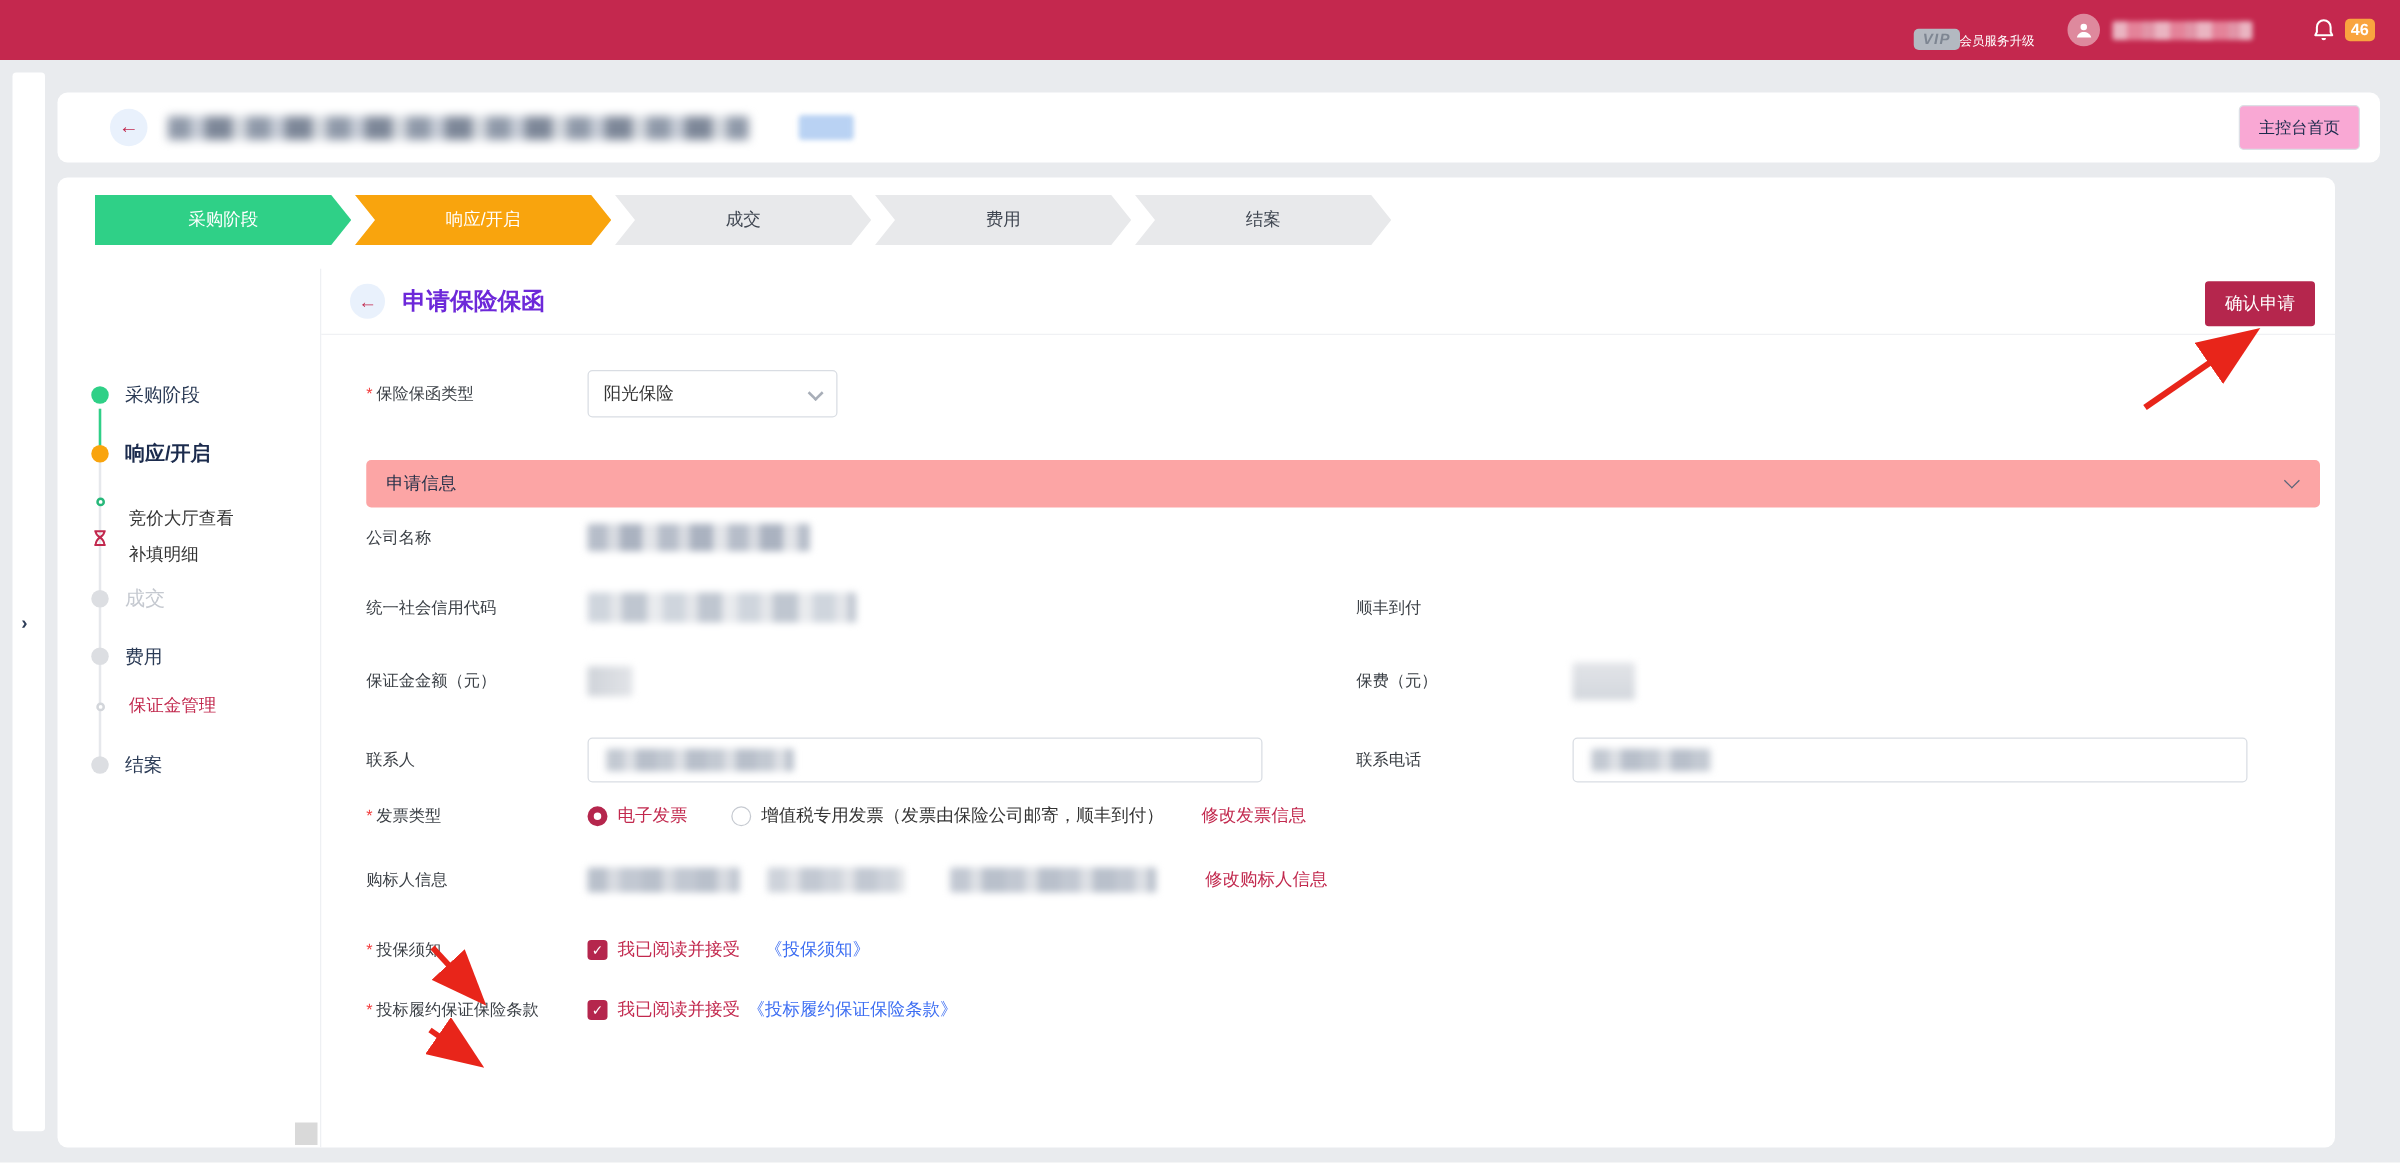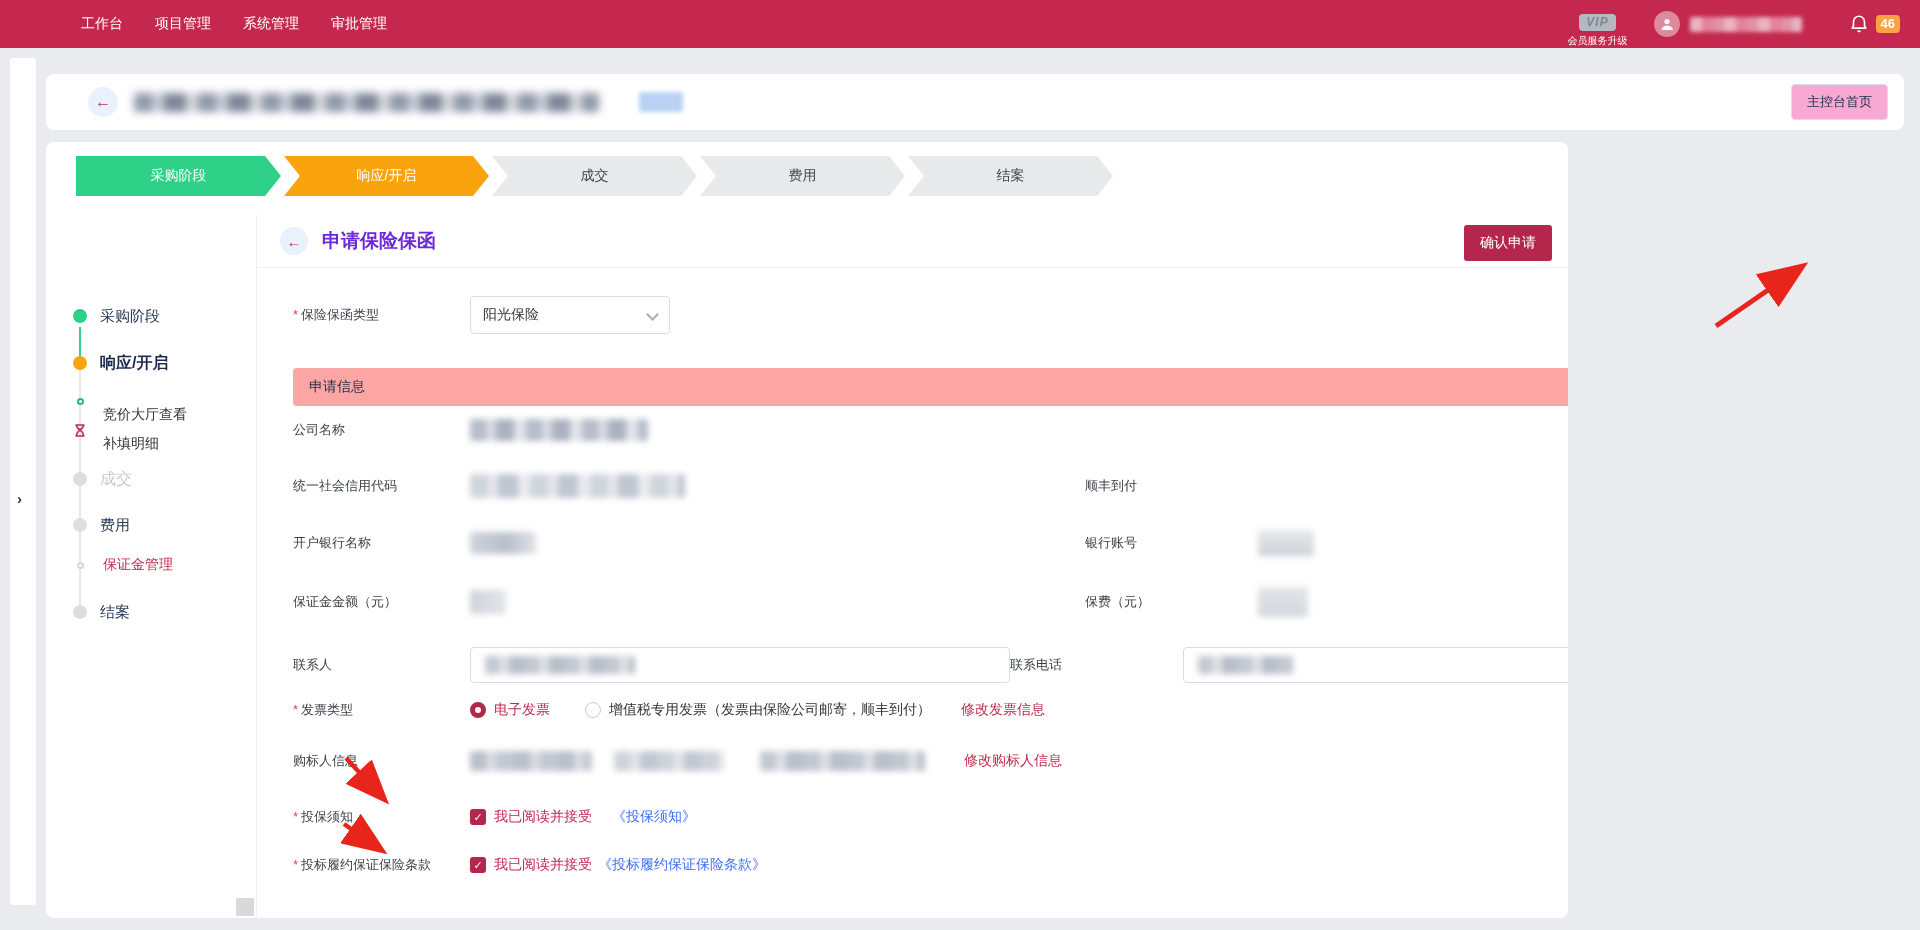--- a/index.html
+++ b/index.html
@@ -9,21 +9,21 @@
     background:#e9ebee;
     font-family:"Liberation Sans","DejaVu Sans",sans-serif;
     color:#333;
   }
 
   
   .navbar { position:absolute; top:0; left:0; width:1920px; height:48px; background:#c4284e; z-index:10; }
   .nav-menu { position:absolute; left:75px; top:0; height:48px; display:flex; gap:20px; align-items:center; }
   .nav-item { color:#fff; font-size:14px; padding:0 6px; cursor:pointer; white-space:nowrap; }
   .nav-right { position:absolute; right:20px; top:0; height:48px; display:flex; align-items:center; }
-  .vip-wrap { display:flex; flex-direction:column; align-items:center; margin-top:14px; margin-right:26px; }
+  .vip-wrap { display:flex; flex-direction:row; align-items:center; margin-top:14px; margin-right:26px; }
   .vip-badge { background:#b3b9c1; color:#7e8692; font-weight:bold; font-style:italic; font-size:12px; line-height:17px; padding:0 7px; border-radius:4px; letter-spacing:1px; }
   .vip-caption { font-size:10px; color:#fff; margin-top:3px; white-space:nowrap; }
   .avatar { width:26px; height:26px; border-radius:50%; background:rgba(255,255,255,.45); display:flex; align-items:center; justify-content:center; margin-right:10px; }
   .name-blur { width:112px; height:15px; border-radius:2px; margin-right:46px;
     background:repeating-linear-gradient(90deg, rgba(255,255,255,.65) 0 12px, rgba(255,205,215,.55) 12px 24px, rgba(255,255,255,.5) 24px 34px);
     filter:blur(2px); }
   .bell-wrap { display:flex; align-items:center; gap:6px; }
   .notif-badge { background:#f9a43f; color:#fff; font-size:13px; font-weight:bold; border-radius:4px; padding:2px 5px; line-height:14px; }
 
   
@@ -34,21 +34,21 @@
   .header-card { position:absolute; left:46px; top:74px; width:1858px; height:56px; background:#fff; border-radius:8px; display:flex; align-items:center; padding:0 16px 0 42px; z-index:5; }
   .back-circle { width:30px; height:30px; border-radius:50%; background:#e9f1fc; color:#c2294e; display:flex; align-items:center; justify-content:center; font-size:16px; font-weight:bold; cursor:pointer; flex-shrink:0; }
   .title-blur { width:465px; height:19px; margin-left:16px; border-radius:2px;
     background:repeating-linear-gradient(90deg,#8f99a9 0 18px,#c6ccd6 18px 30px,#7d8798 30px 52px,#d5d9df 52px 64px);
     filter:blur(4px); }
   .badge-blur { width:44px; height:20px; margin-left:40px; border-radius:3px; background:#b9d2f3; filter:blur(2px); }
   .header-spacer { flex:1; }
   .home-btn { background:#f9a8d4; border:1px solid #dcdfe5; border-radius:4px; color:#1b2b4d; font-size:13px; padding:8px 15px; cursor:pointer; white-space:nowrap; }
 
   
-  .main-card { position:absolute; left:46px; top:142px; width:1522px; height:776px; background:#fff; border-radius:8px; overflow:hidden; z-index:4; }
+  .main-card { position:absolute; left:46px; top:142px; width:1822px; height:776px; background:#fff; border-radius:8px; overflow:hidden; z-index:4; }
 
   
   .steps { position:absolute; left:30px; top:14px; display:flex; }
   .step { height:40px; width:205px; display:flex; align-items:center; justify-content:center; font-size:14px; margin-right:3px; }
   .step-first { clip-path:polygon(0 0, calc(100% - 16px) 0, 100% 50%, calc(100% - 16px) 100%, 0 100%); }
   .step-mid  { clip-path:polygon(0 0, calc(100% - 16px) 0, 100% 50%, calc(100% - 16px) 100%, 0 100%, 16px 50%); }
   .step.done    { background:#2fd087; color:#fff; }
   .step.active  { background:#f9a40d; color:#fff; }
   .step.pending { background:#e8e9eb; color:#3f4651; }
 
@@ -120,26 +120,20 @@
   .link-blue { color:#3d6ef2; font-size:14px; cursor:pointer; white-space:nowrap; }
 
   
   .overlay { position:absolute; left:0; top:0; width:1920px; height:930px; z-index:60; pointer-events:none; }
   .hscroll-thumb { position:absolute; left:236px; top:898px; width:18px; height:18px; background:#d9d9d9; z-index:20; }
 </style>
 </head>
 <body>
 
 <nav class="navbar">
-  <div class="nav-menu">
-    <div class="nav-item">工作台</div>
-    <div class="nav-item">项目管理</div>
-    <div class="nav-item">系统管理</div>
-    <div class="nav-item">审批管理</div>
-  </div>
   <div class="nav-right">
     <div class="vip-wrap">
       <span class="vip-badge">VIP</span>
       <span class="vip-caption">会员服务升级</span>
     </div>
     <div class="avatar">
       <svg width="14" height="14" viewBox="0 0 14 14">
         <circle cx="7" cy="4.5" r="2.6" fill="#fff"></circle>
         <path d="M1.5 13c.5-3 3-4.5 5.5-4.5S12.5 10 13 13z" fill="#fff"></path>
       </svg>
@@ -278,30 +272,20 @@
 
       <div class="frow" style="margin-bottom:32px">
         <span class="flabel">统一社会信用代码</span>
         <div class="val-col">
             <span class="blur b-credit"></span>
           </div>
         <span class="flabel2">顺丰到付</span>
         <div class="val-col2"></div>
       </div>
 
-      <div class="frow" style="margin-bottom:31px">
-        <span class="flabel">开户银行名称</span>
-        <div class="val-col">
-            <span class="blur b-bank"></span>
-          </div>
-        <span class="flabel2">银行账号</span>
-        <div class="val-col2">
-            <span class="blur b-account"></span>
-          </div>
-      </div>
 
       <div class="frow" style="margin-bottom:30px">
         <span class="flabel">保证金金额（元）</span>
         <div class="val-col">
             <span class="blur b-amount"></span>
           </div>
         <span class="flabel2">保费（元）</span>
         <div class="val-col2">
             <span class="blur b-premium"></span>
           </div>

